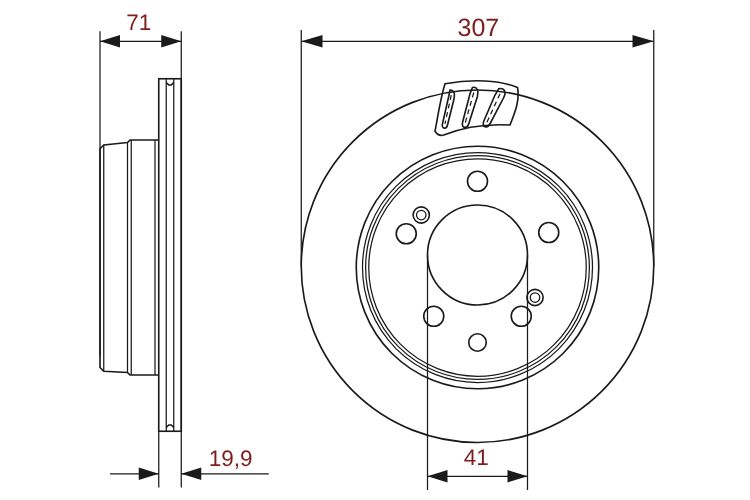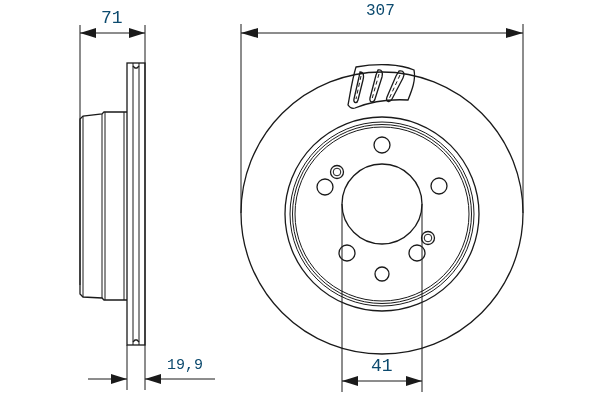--- a/index.html
+++ b/index.html
@@ -1,18 +1,18 @@
 <!DOCTYPE html>
 <html><head>
 <meta charset="utf-8">
 <style>
   html, body { margin: 0; padding: 0; background: #ffffff; }
   body { width: 600px; height: 400px; overflow: hidden; position: relative; font-family: "Liberation Sans", sans-serif; }
   #drawing { position: absolute; left: 0; top: 0; width: 600px; height: 400px; }
-  .dim-label { position: absolute; font-family: Liberation Mono, monospace; font-size: 17px; color: #0c4a6e; line-height: 1; white-space: nowrap; }
+  .dim-label { position: absolute; font-family: Liberation Sans, sans-serif; font-size: 17px; color: #7f1d1d; line-height: 1; white-space: nowrap; }
   .ln { stroke: #1a1a1a; fill: none; stroke-width: 1.3; }
   .thin { stroke: #1a1a1a; fill: none; stroke-width: 1; }
   .dash { stroke: #1a1a1a; fill: none; stroke-width: 1; stroke-dasharray: 4 3; }
   .arrow { fill: #1a1a1a; stroke: none; }
 </style>
 </head>
 <body>
 
 <svg id="drawing" viewBox="0 0 600 400" xmlns="http://www.w3.org/2000/svg">
 
@@ -83,15 +83,15 @@
 
     <line class="thin" x1="342" y1="204" x2="342" y2="392"></line>
     <line class="thin" x1="422" y1="204" x2="422" y2="392"></line>
     <line class="thin" x1="342" y1="381" x2="422" y2="381"></line>
     <polygon class="arrow" points="342,381 358,376 358,386"></polygon>
     <polygon class="arrow" points="422,381 406,376 406,386"></polygon>
   </g>
 </svg>
 
 <div class="dim-label" style="left:101px; top:9px; font-size:18px;">71</div>
-<div class="dim-label" style="left:366px; top:3px; font-size:16px;">307</div>
-<div class="dim-label" style="left:167px; top:358px; font-size:15px;">19,9</div>
+<div class="dim-label" style="left:366px; top:13px; font-size:20px;">307</div>
+<div class="dim-label" style="left:167px; top:358px; font-size:18px;">19,9</div>
 <div class="dim-label" style="left:371px; top:357px; font-size:18px;">41</div>
 
 </body></html>

